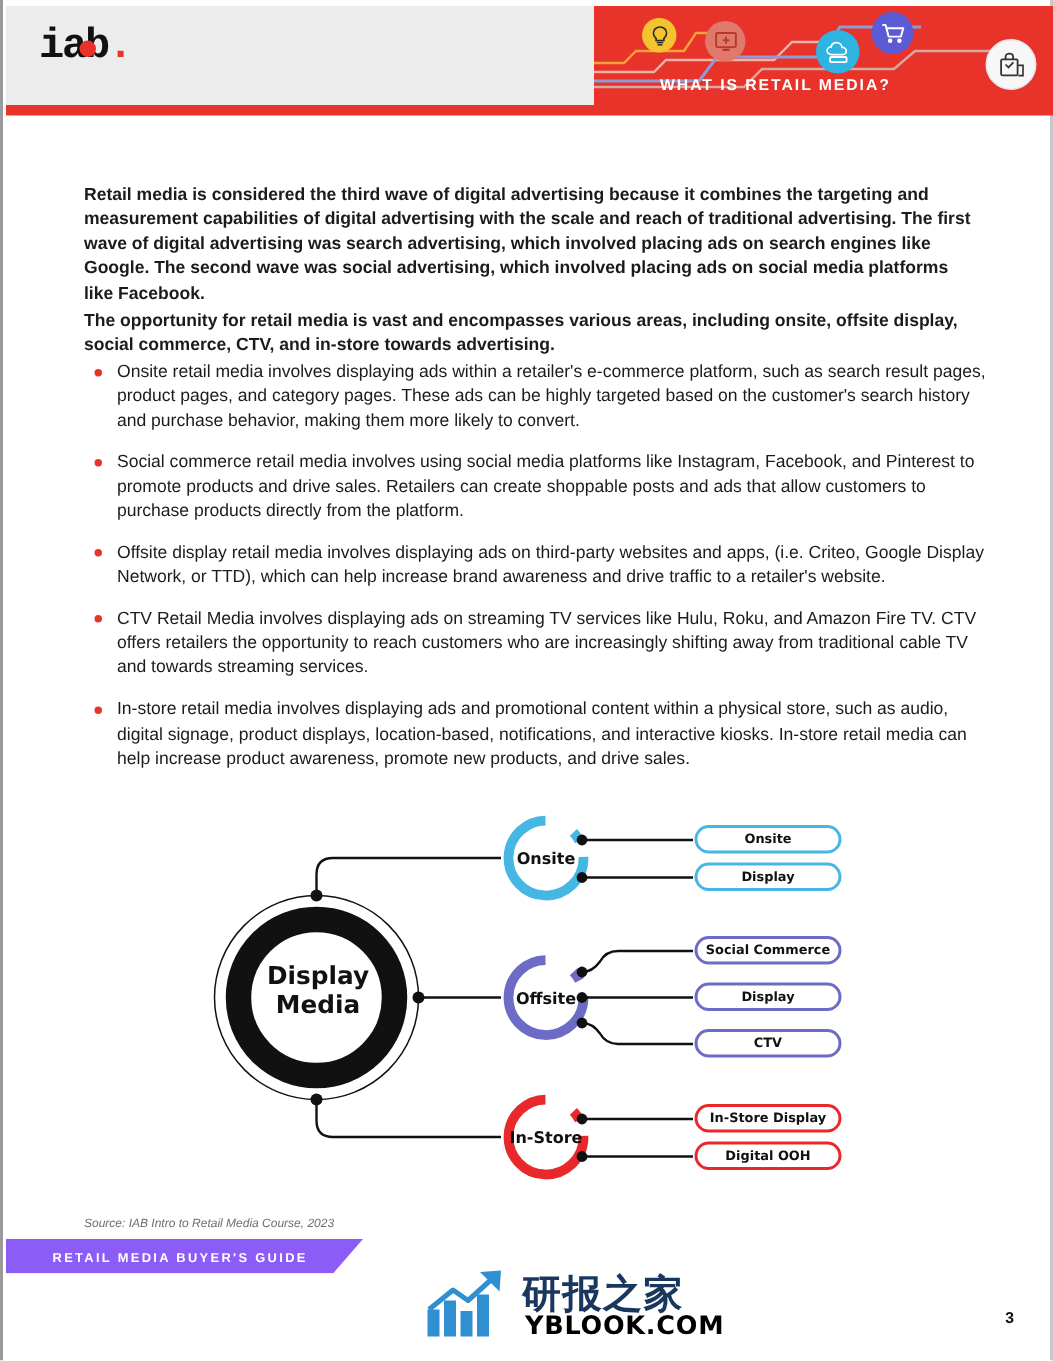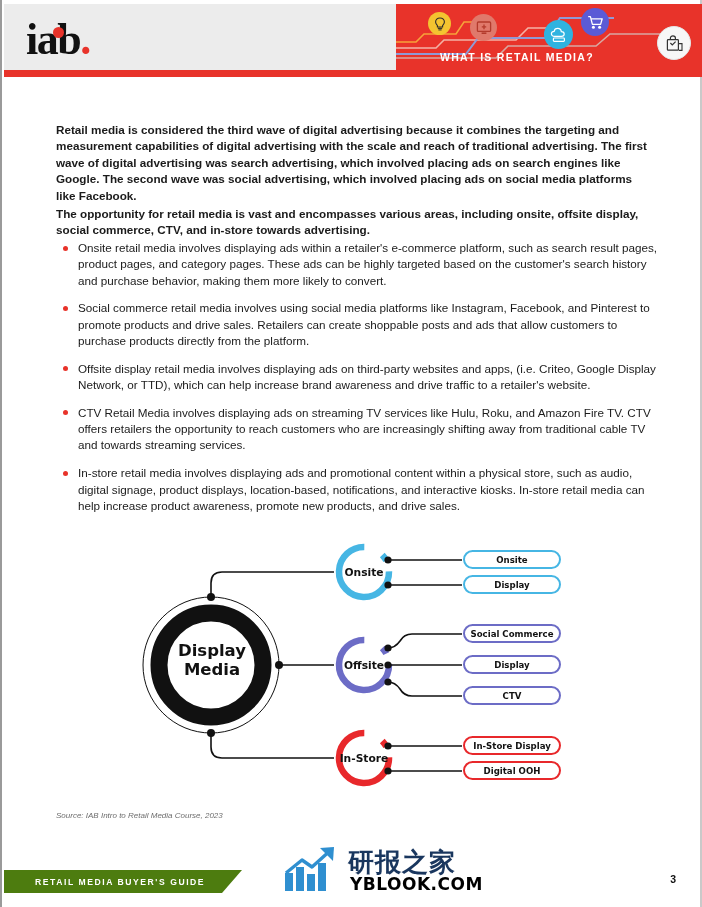--- a/index.html
+++ b/index.html
@@ -25,22 +25,22 @@
     position:absolute;left:0;top:0;width:698px;height:66px;
     background:#e8332a;
     clip-path:polygon(100% 0, 100% 100%, 392px 100%, 515px 0);
   }
   .header-red-full{
     position:absolute;left:392px;top:0;width:306px;height:66px;
     background:#e8332a;
   }
   .logo{
     position:absolute;left:22px;top:14px;
-    font-family:Liberation Serif, serif;
-    font-weight:bold;font-size:44px;letter-spacing:-1.5px;
+    font-family:Liberation Mono, monospace;
+    font-weight:bold;font-size:28px;letter-spacing:-1.5px;
     color:#111111;line-height:1;text-align:right;
   }
   .logo .dotred{color:#e8332a;}
   .logo-idot{
     position:absolute;left:27px;top:9px;width:11px;height:11px;
     border-radius:50%;background:#e8332a;
   }
   .header-title{
     position:absolute;left:436px;top:47px;
     color:#ffffff;font-size:10.5px;font-weight:bold;letter-spacing:1.3px;
@@ -105,22 +105,22 @@
   .chip.purple{border:2.6px solid #6c6cc6;}
   .chip.red{border:2.6px solid #e8282b;}
 
   
   .source{
     position:absolute;left:54px;top:811px;
     font-size:8px;font-style:italic;color:#6e6e6e;
     font-family:"Liberation Sans", sans-serif;
   }
   .footer-bar{
-    position:absolute;left:2px;top:870px;width:238px;height:23px;
-    background:#4d7c0f;
+    position:absolute;left:2px;top:826px;width:238px;height:23px;
+    background:#8b5cf6;
     clip-path:polygon(0 0, 238px 0, 218px 23px, 0 23px);
   }
   .footer-bar span{
     position:absolute;left:31px;top:6.5px;
     color:#ffffff;font-size:8.6px;font-weight:bold;letter-spacing:1.55px;
   }
   .pagenum{
     position:absolute;right:24px;top:873px;
     font-size:10.5px;font-weight:bold;color:#111;
   }

